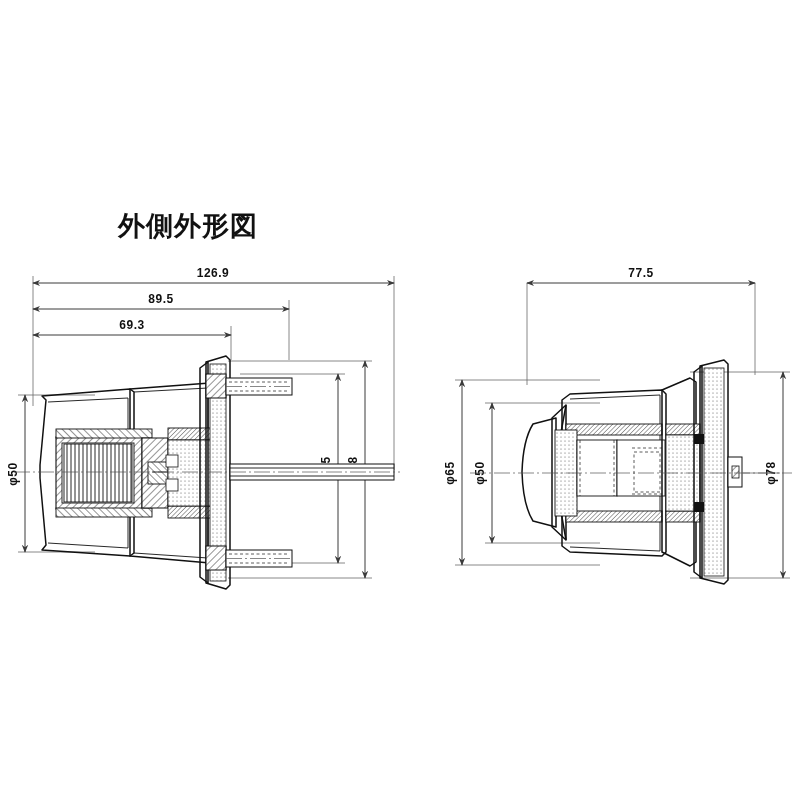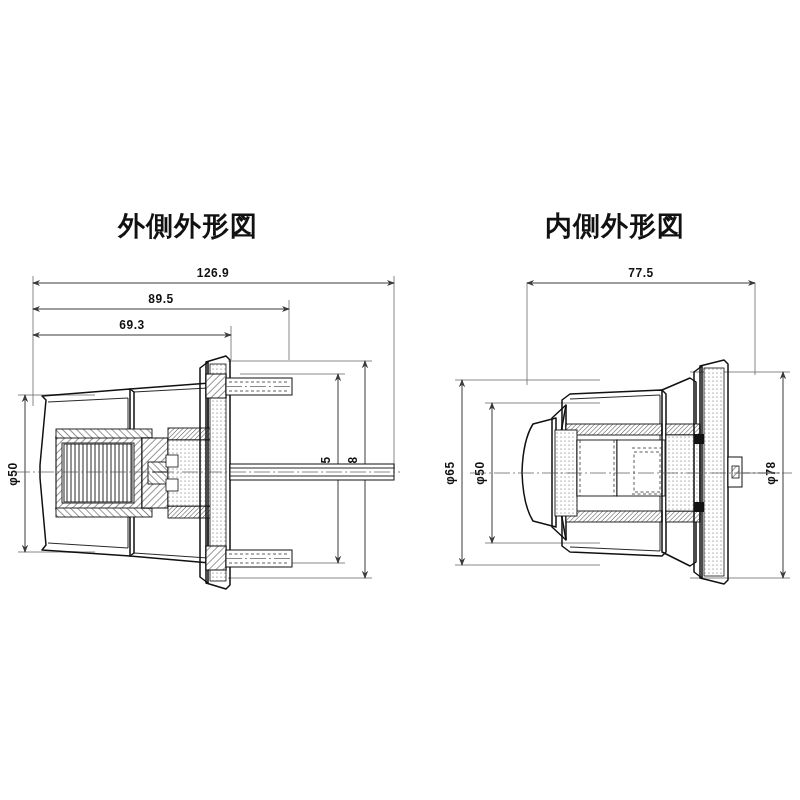--- a/index.html
+++ b/index.html
@@ -31,21 +31,20 @@
   .center{stroke:#555;stroke-width:0.7;fill:none;stroke-dasharray:16 3 2 3;}
   .hidden-l{stroke:#333;stroke-width:0.8;fill:none;stroke-dasharray:3 2.5;}
 </style>
 </head>
 <body>
 
 <div id="sheet">
 
   <div class="title" id="title-outer">外側外形図</div>
 
-  <div class="title" id="title-inner">内側外形図</div>
 
   <svg viewBox="0 0 800 800">
     <defs>
       <pattern id="hatchR" patternUnits="userSpaceOnUse" width="5" height="5" patternTransform="rotate(45)">
         <rect width="5" height="5" fill="#ffffff"></rect>
         <line x1="0" y1="0" x2="0" y2="5" stroke="#111" stroke-width="0.9"></line>
       </pattern>
       <pattern id="hatchL" patternUnits="userSpaceOnUse" width="5" height="5" patternTransform="rotate(-45)">
         <rect width="5" height="5" fill="#ffffff"></rect>
         <line x1="0" y1="0" x2="0" y2="5" stroke="#111" stroke-width="0.9"></line>

